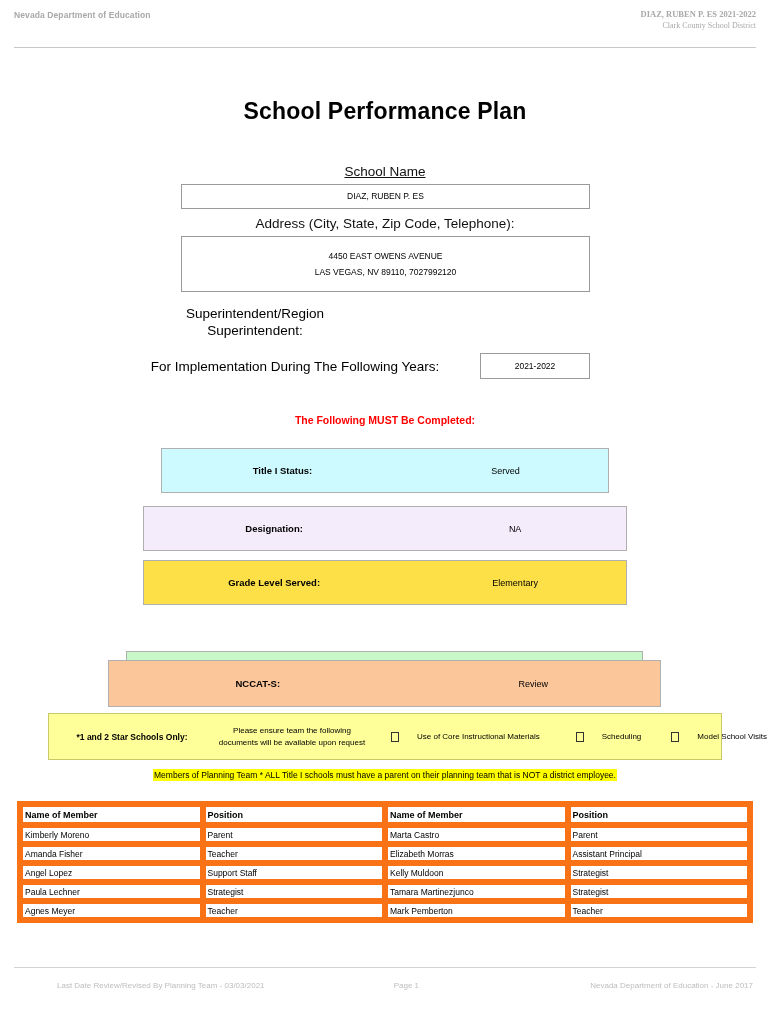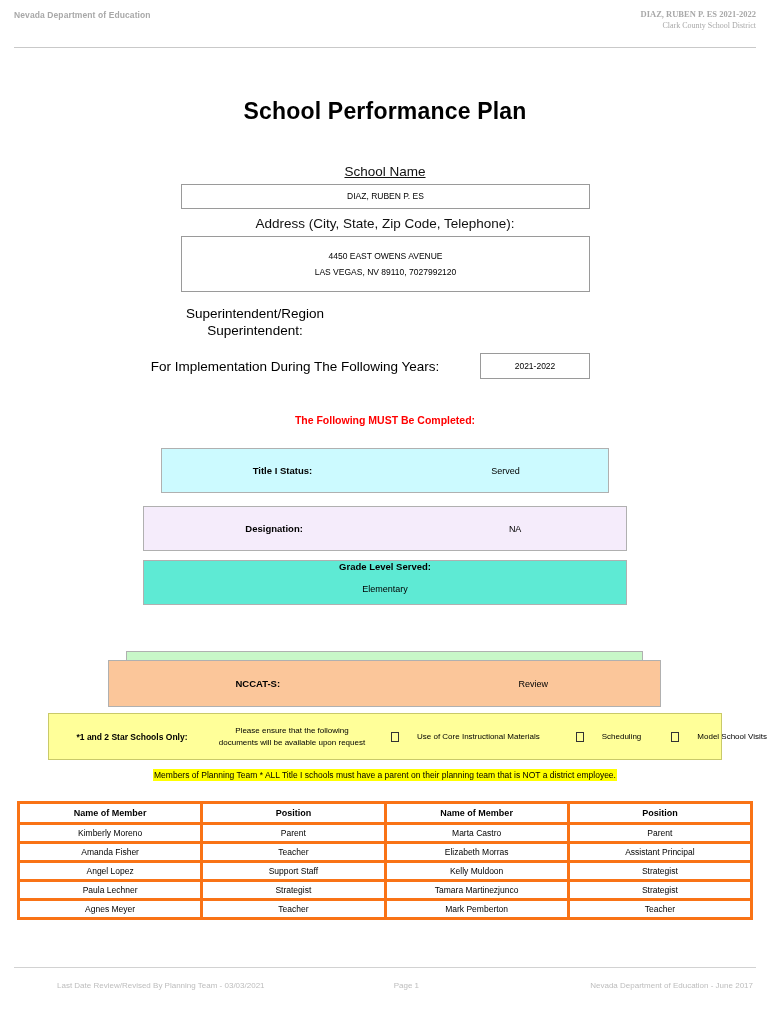--- a/index.html
+++ b/index.html
@@ -195,22 +195,22 @@
     padding: 1px 1px;
   }
 
   
   #members-table {
     position: absolute;
     top: 801px; left: 17px; width: 736px;
     border-collapse: collapse;
   }
   #members-table th, #members-table td {
-    border: 3px solid #f97316;
-    text-align: center;
+    border: 6px solid #f97316;
+    text-align: left;
     font-size: 8.5px;
     height: 19px;
     padding: 0 2px;
   }
   #members-table th { font-weight: bold; font-size: 9px; height: 21px; }
   #members-table col.c-name { width: 25%; }
   #members-table col.c-pos  { width: 25%; }
 
   
   .foot-rule {
@@ -272,39 +272,39 @@
   <div class="status-bar" id="bar-title1" style="background: rgb(204, 250, 255);">
     <div class="sb-label">Title I Status:</div>
     <div class="sb-value">Served</div>
   </div>
 
   <div class="status-bar" id="bar-designation" style="background: rgb(245, 236, 251);">
     <div class="sb-label">Designation:</div>
     <div class="sb-value">NA</div>
   </div>
 
-  <div class="status-bar" id="bar-grade" style="background: #5eead4; flex-direction: column;">
+  <div class="status-bar" id="bar-grade" style="background: #fde047;">
     <div class="sb-label">Grade Level Served:</div>
     <div class="sb-value">Elementary</div>
   </div>
 
   <div class="status-bar" id="bar-class" style="background: rgb(200, 247, 200);">
     <div class="sb-label">Classification:</div>
     <div class="sb-value">5 Star</div>
   </div>
 
   <div class="status-bar" id="bar-nccats" style="background: rgb(251, 198, 154);">
     <div class="sb-label">NCCAT-S:</div>
     <div class="sb-value">Review</div>
   </div>
 
   <div id="star-band" style="background: rgb(255, 255, 153);">
     <div class="star-title">*1 and 2 Star Schools Only:</div>
     <div class="star-note">
-      <div>Please ensure that the following</div>
+      <div>Please ensure team the following</div>
       <div>documents will be available upon request</div>
     </div>
 
     <div class="chk-group" id="chk-core">
       <span class="chk-box" style="background: rgb(255, 255, 153);"></span>
       <span>Use of Core Instructional Materials</span>
     </div>
 
     <div class="chk-group" id="chk-sched">
       <span class="chk-box" style="background: rgb(255, 255, 153);"></span>

